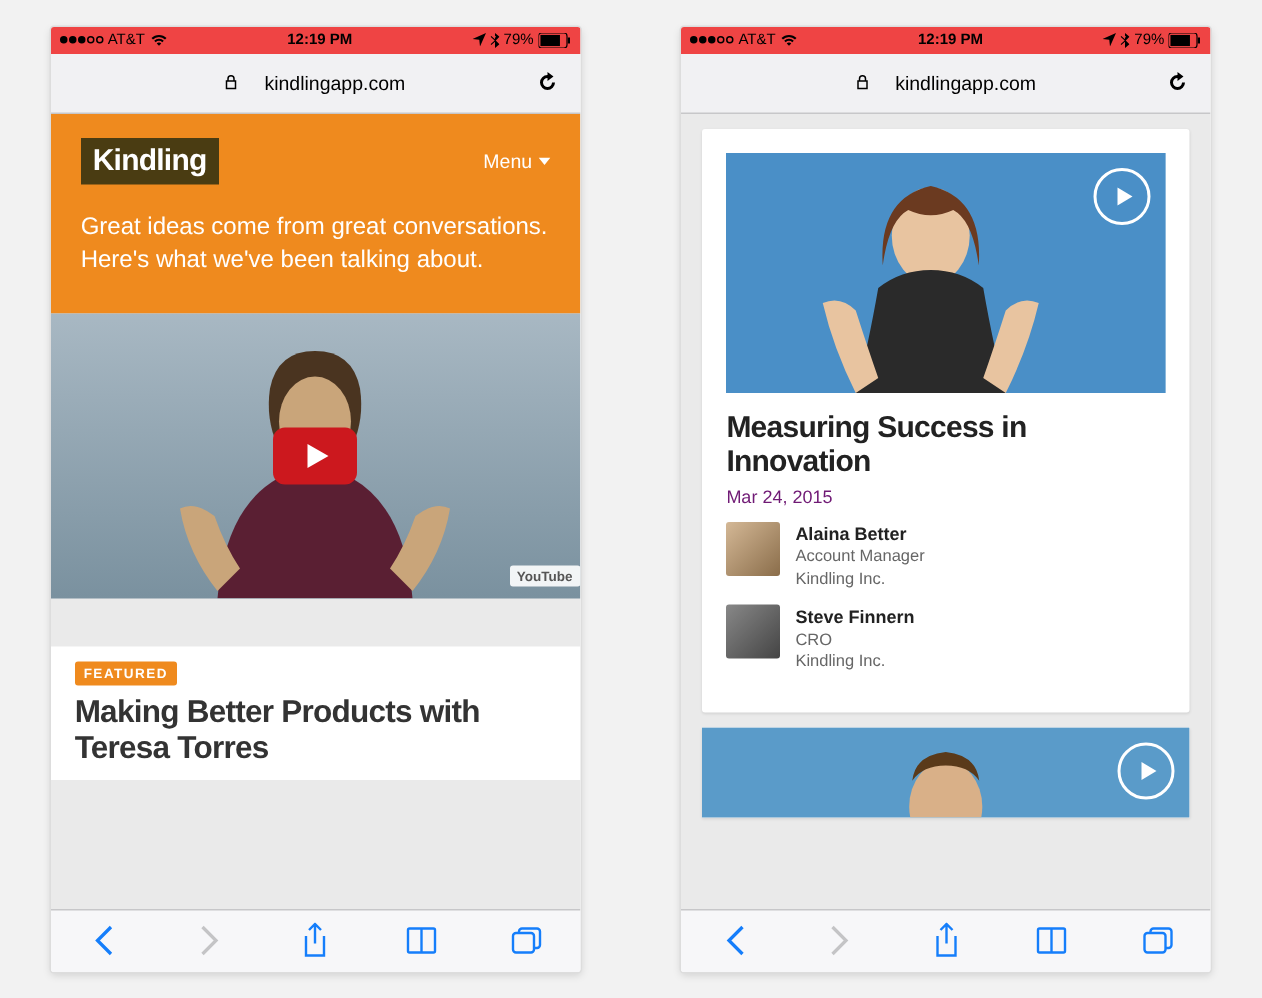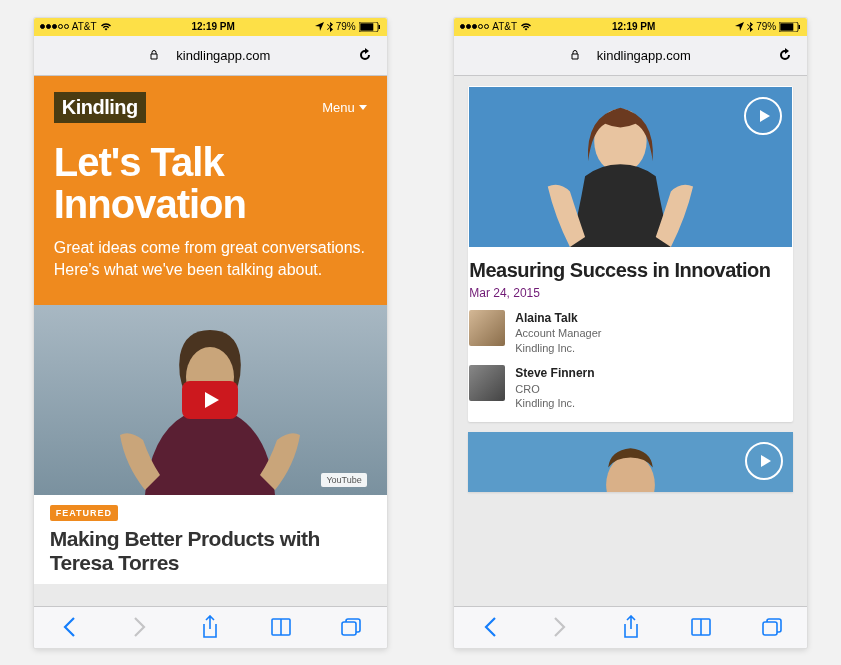--- a/index.html
+++ b/index.html
@@ -17,21 +17,21 @@
   height: 630px;
   background: #fff;
   border-radius: 2px;
   box-shadow: 0 0 0 1px #ddd, 0 2px 6px rgba(0,0,0,0.15);
   display: flex;
   flex-direction: column;
   overflow: hidden;
 }
 .status-bar {
   height: 18px;
-  background: #fde047;
+  background: #ef4444;
   color: #000;
   font-size: 10px;
   display: flex;
   align-items: center;
   padding: 0 6px;
 }
 .status-left, .status-right { display: flex; align-items: center; gap: 3px; }
 .status-center { flex: 1; text-align: center; font-weight: 600; }
 .dots { display: flex; gap: 1px; }
 .dot { width: 5px; height: 5px; border: 0.6px solid #000; border-radius: 50%; }
@@ -94,39 +94,39 @@
   border-radius: 8px;
   display: flex; align-items: center; justify-content: center;
 }
 .yt-play::after {
   content: "";
   border-left: 14px solid #fff;
   border-top: 8px solid transparent;
   border-bottom: 8px solid transparent;
   margin-left: 3px;
 }
-.yt-logo { position: absolute; right: 20px; bottom: 8px; background: rgba(255,255,255,0.9); color: #555; font-size: 9px; padding: 2px 5px; border-radius: 2px; font-weight: 400; }
+.yt-logo { position: absolute; right: 0; bottom: 8px; background: rgba(255,255,255,0.9); color: #555; font-size: 9px; padding: 2px 5px; border-radius: 2px; font-weight: 700; }
 .featured {
   display: inline-block;
   margin: 10px 0 6px 16px;
   background: #ef8a1e;
   color: #fff;
   font-size: 9px;
   letter-spacing: 1px;
   padding: 3px 6px;
   border-radius: 2px;
   font-weight: 600;
 }
 .post-title { font-size: 21px; font-weight: 700; color: #333; line-height: 1.15; padding: 0 16px 8px; letter-spacing: -0.5px; }
-.post-bg { background: #fff; }
+.post-bg { background: #fff; margin-top: 32px; }
 .phone2-content { padding: 0; }
 .card {
   background: #fff;
   margin: 10px 14px;
-  padding: 1px;
+  padding: 16px;
   border-radius: 2px;
   box-shadow: 0 1px 2px rgba(0,0,0,0.1);
 }
 .video2 {
   height: 160px;
   position: relative;
   background: #4a8fc7;
   overflow: hidden;
 }
 .play-circle {
@@ -218,21 +218,20 @@
     <div class="app-header">
       <div class="brand-row">
         <span class="brand">Kindling</span>
         <span class="menu-btn">
           <span>Menu</span>
           <svg width="8" height="5" viewBox="0 0 8 5">
               <path d="M0 0 L4 5 L8 0 Z" fill="#fff"></path>
             </svg>
         </span>
       </div>
-      <div class="hero-title">Let's Talk Innovation</div>
       <div class="hero-sub">Great ideas come from great conversations. Here's what we've been talking about.</div>
     </div>
     <div class="video1">
       <svg class="person1" viewBox="0 0 230 180">
         <ellipse cx="115" cy="55" rx="30" ry="36" fill="#c9a57a"></ellipse>
         <path d="M85 40 Q90 15 115 15 Q140 15 145 40 Q148 60 140 78 Q130 92 115 92 Q100 92 90 78 Q82 60 85 40 Z" fill="#4a3420"></path>
         <ellipse cx="115" cy="62" rx="24" ry="30" fill="#c9a57a"></ellipse>
         <path d="M50 180 Q55 120 90 100 L115 95 L140 100 Q175 120 180 180 Z" fill="#5a1f33"></path>
         <path d="M50 175 Q30 150 25 120 Q35 115 48 125 Q55 145 65 160 Z" fill="#c9a57a"></path>
         <path d="M180 175 Q200 150 205 120 Q195 115 182 125 Q175 145 165 160 Z" fill="#c9a57a"></path>
@@ -330,21 +329,21 @@
           <path d="M100 160 Q85 130 78 100 Q90 95 100 105 Q108 130 115 150 Z" fill="#e8c4a0"></path>
           <path d="M200 160 Q215 130 222 100 Q210 95 200 105 Q192 130 185 150 Z" fill="#e8c4a0"></path>
         </svg>
         <div class="play-circle"></div>
       </div>
       <h2>Measuring Success in Innovation</h2>
       <div class="date">Mar 24, 2015</div>
       <div class="author-row">
         <div class="avatar a1"></div>
         <div class="author-info">
-          <div class="name">Alaina Talk</div>
+          <div class="name">Alaina Better</div>
           <div>Account Manager</div>
           <div>Kindling Inc.</div>
         </div>
       </div>
       <div class="author-row">
         <div class="avatar a2"></div>
         <div class="author-info">
           <div class="name">Steve Finnern</div>
           <div>CRO</div>
           <div>Kindling Inc.</div>

